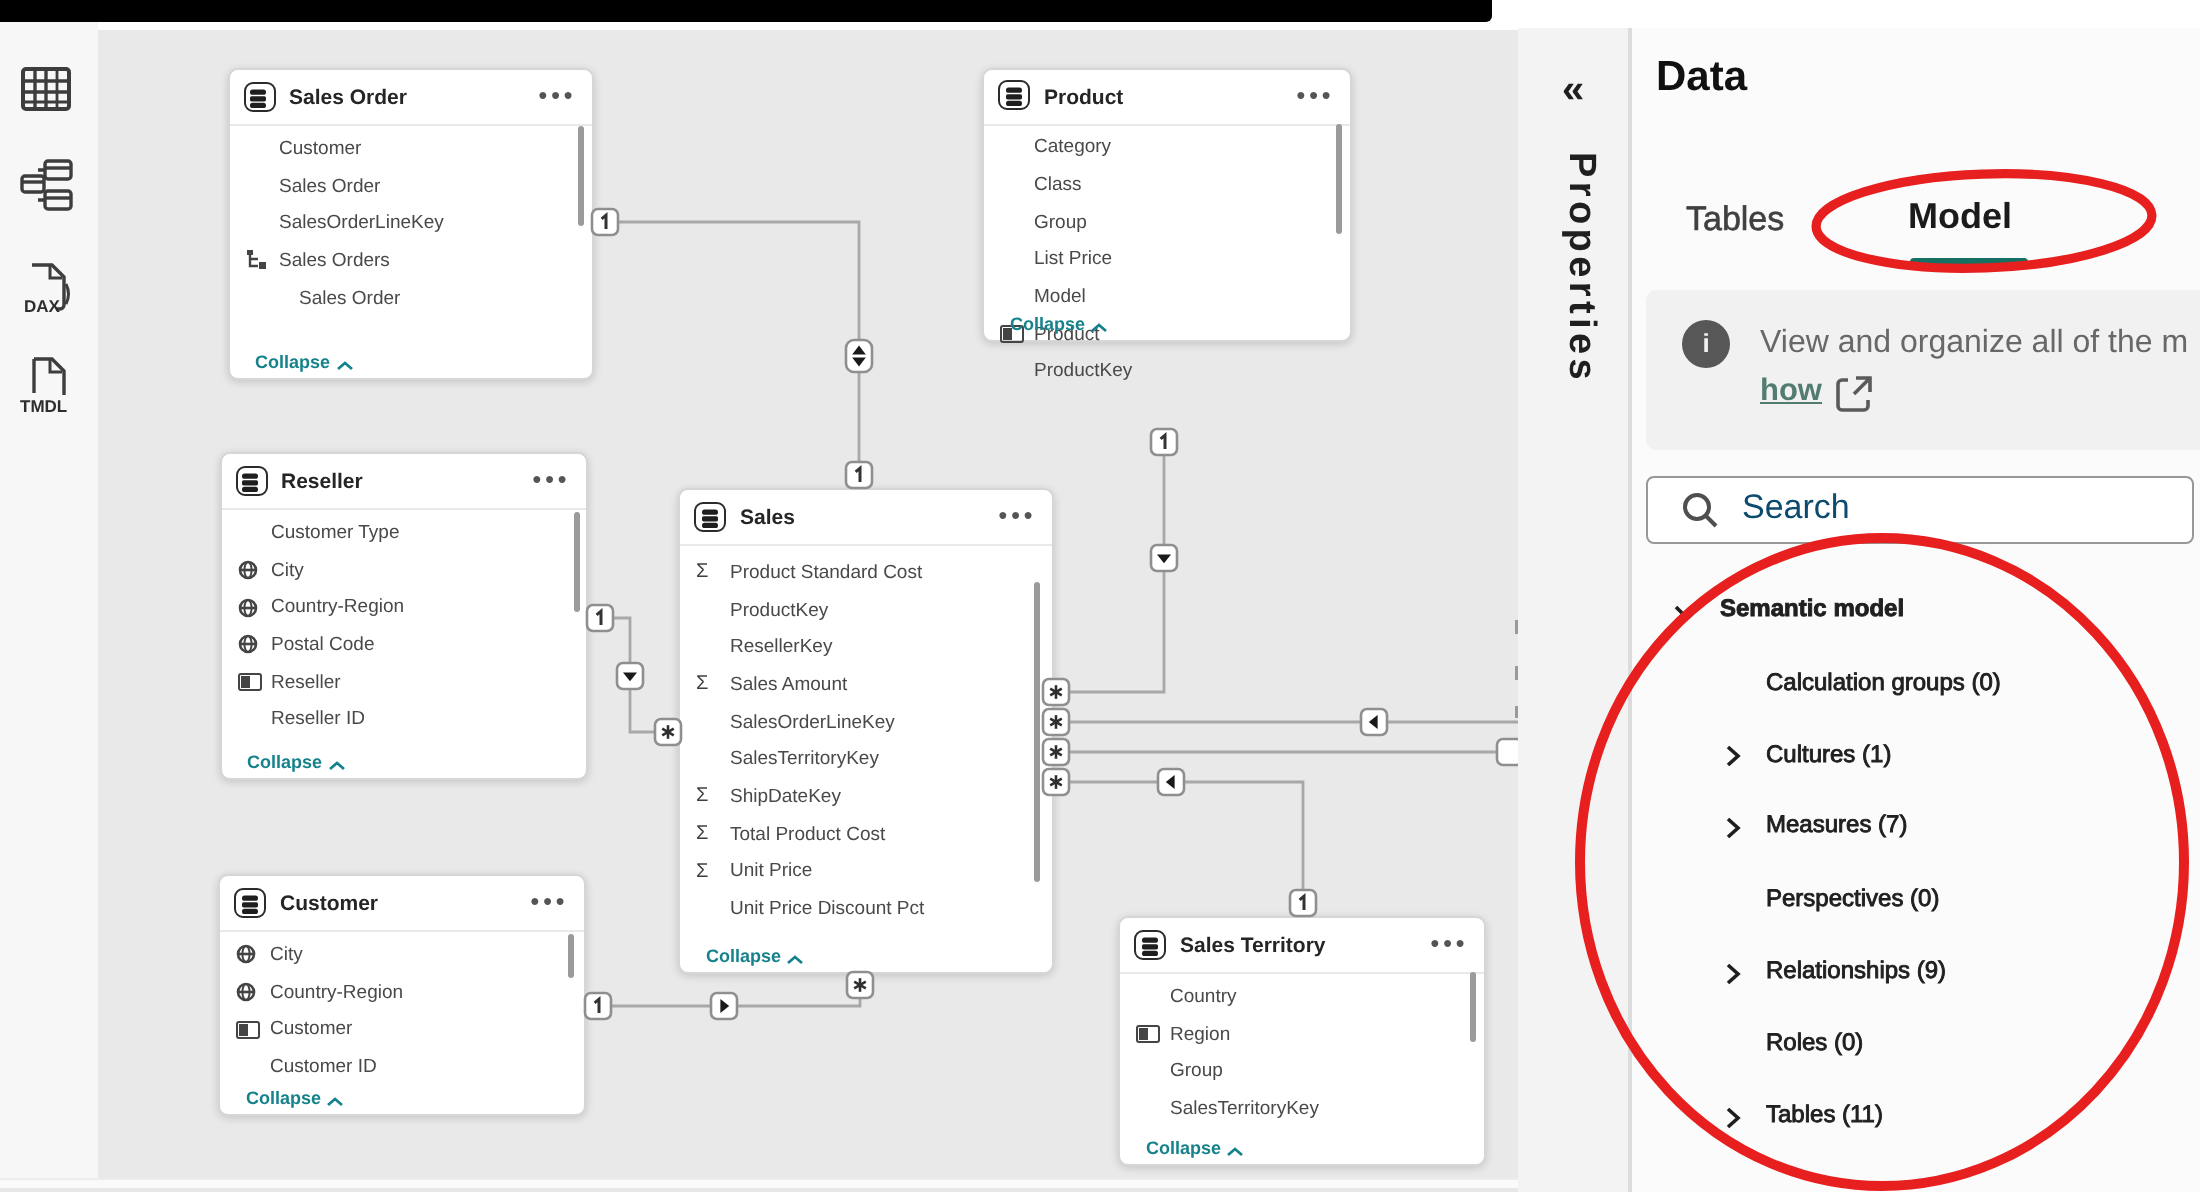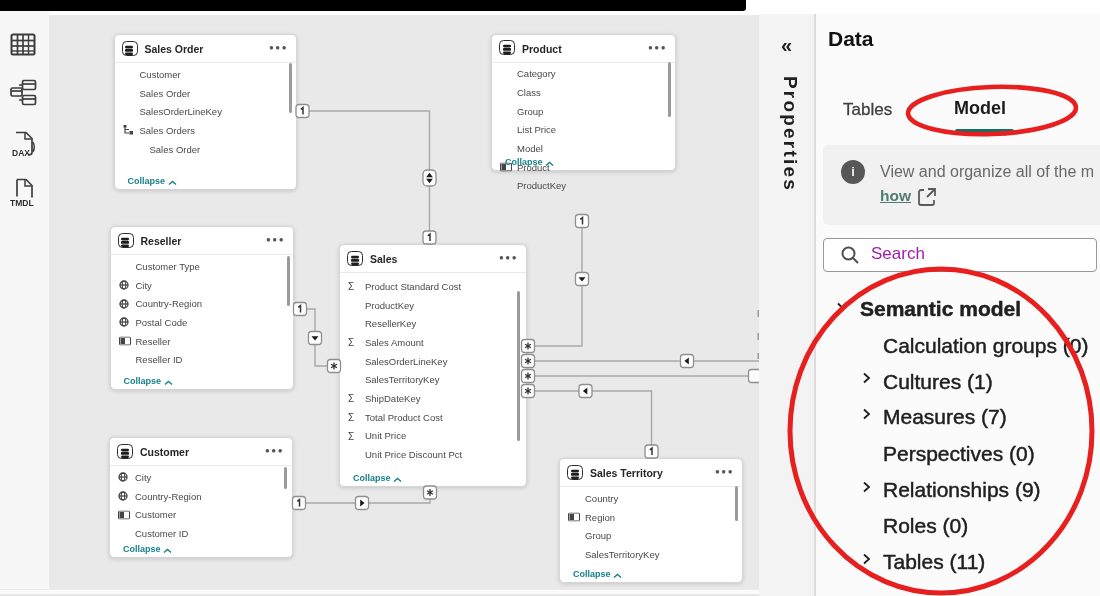--- a/index.html
+++ b/index.html
@@ -20,21 +20,21 @@
   .crows{padding-top:2px;}
   .crow{position:relative;height:18.7px;padding-left:25px;font-size:9.5px;color:#494949;
         display:flex;align-items:center;white-space:nowrap;}
   .fic{position:absolute;left:8px;top:50%;transform:translateY(-50%);display:flex;}
   .sig{position:absolute;left:8px;top:50%;transform:translateY(-50%);font-size:10px;
        color:#3f3f3f;}
   .collapse{position:absolute;left:13px;bottom:3px;font-size:9px;font-weight:bold;
             color:#16828b;display:flex;align-items:flex-end;}
   .sbar{position:absolute;width:3px;background:#9b9b9b;border-radius:2px;}
   
-  .treerow{position:absolute;font-size:21px;color:#202020;white-space:nowrap;-webkit-text-stroke:0.45px #202020;}
+  .treerow{position:absolute;font-size:12px;color:#202020;white-space:nowrap;-webkit-text-stroke:0.45px #202020;}
 </style>
 </head>
 <body>
 
 <div class="abs" style="left:0;top:0;width:746px;height:11px;background:#000;border-radius:0 0 3px 0;"></div>
 
 <div class="abs" style="left:0;top:11px;width:49px;height:585px;background:#f7f7f7;"></div>
 
 <div class="abs" style="left:49px;top:15px;width:710px;height:574px;background:#e9e9e9;"></div>
 
@@ -420,21 +420,21 @@
     <path d="M12,3 h7 v7 M19,3 L11,11" fill="none" stroke="#5a5a5a" stroke-width="1.8"></path>
   </svg>
 
   <div class="abs" style="left:7px;top:224px;width:274px;height:34px;background:#fff;border:1.5px solid #989898;border-radius:4px;box-sizing:border-box;"></div>
 
   <svg class="abs" style="left:24px;top:231px;" width="20" height="20" viewBox="0 0 20 20">
     <circle cx="8.5" cy="8.5" r="6" fill="none" stroke="#4f4f4f" stroke-width="2"></circle>
     <line x1="13" y1="13" x2="18" y2="18" stroke="#4f4f4f" stroke-width="2"></line>
   </svg>
 
-  <div class="abs" style="left:55px;top:230px;font-size:17px;color:#a21caf;">Search</div>
+  <div class="abs" style="left:55px;top:230px;font-size:17px;color:#0c4a6e;">Search</div>
 
   <svg class="abs" style="left:20px;top:286px;" width="14" height="12" viewBox="0 0 14 12">
       <path d="M2,3.5 L7,8.5 L12,3.5" fill="none" stroke="#1e1e1e" stroke-width="1.8"></path>
     </svg>
 
   <div class="treerow" style="left:44px;top:283px;font-weight:bold;">Semantic model</div>
 
   <div class="treerow" style="left:67px;top:320px;">Calculation groups (0)</div>
 
   <svg class="abs" style="left:45px;top:357px;" width="11" height="14" viewBox="0 0 11 14">

